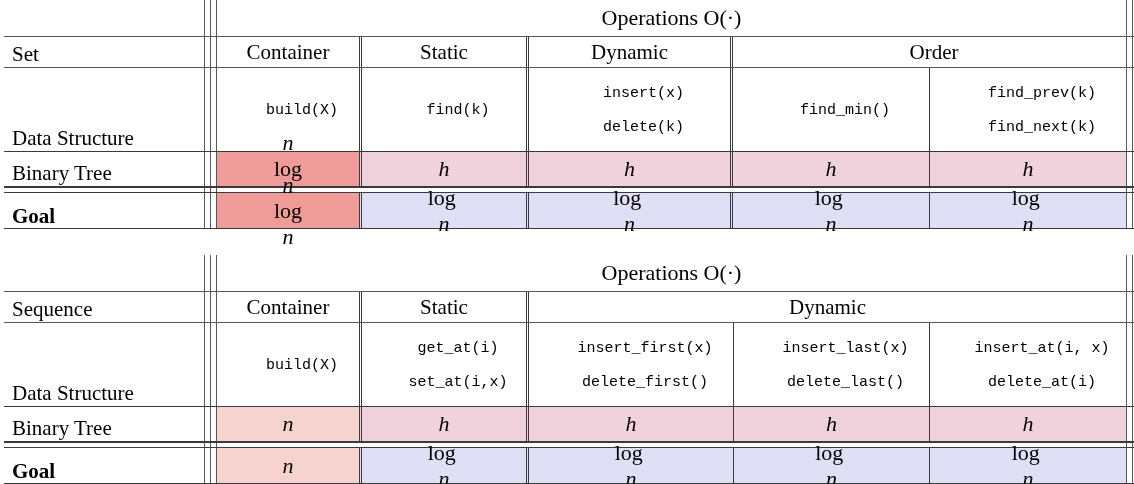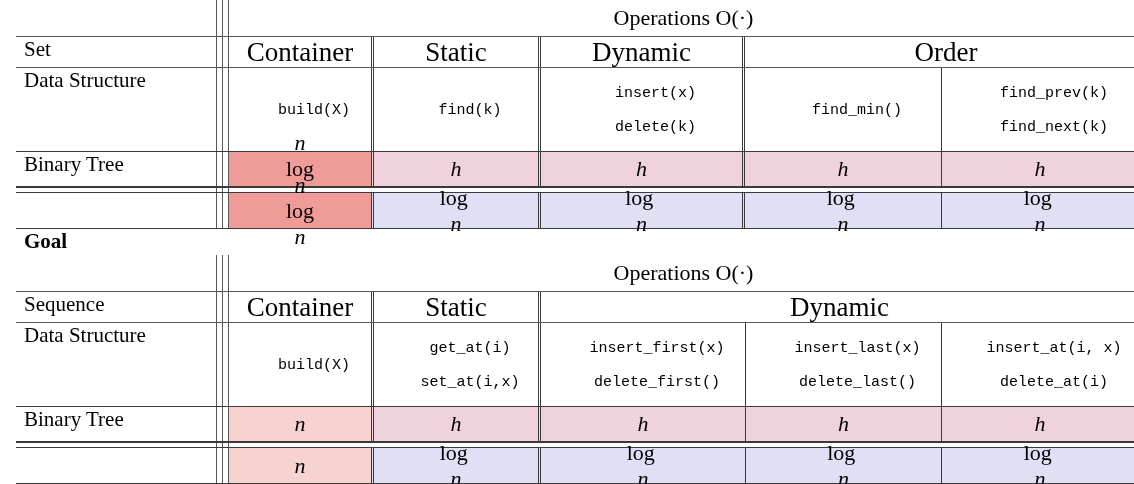--- a/index.html
+++ b/index.html
@@ -17,42 +17,42 @@
 
   .page {
     position: relative;
     width: 1134px;
     height: 484px;
   }
 
   
   .ds-table {
     position: absolute;
-    left: 16px;
+    left: 4px;
     width: 970px;
     border-collapse: separate;
     border-spacing: 0;
   }
   .ds-table.t1 { top: 0; }
   .ds-table.t2 { top: 255px; }
 
   .row {
     display: flex;
     width: 1134px;
     box-sizing: border-box;
   }
 
   
   .lbl {
     box-sizing: border-box;
     width: 199px;
     flex: 0 0 199px;
     display: flex;
     flex-direction: column;
-    justify-content: flex-start;
+    justify-content: flex-end;
     padding-left: 8px;
     font-size: 21px;
     line-height: 25px;
   }
   .lbl.bold { font-weight: bold; margin-top: 36px; }
 
   
   .vsep {
     flex: 0 0 14px;
     width: 14px;
@@ -130,21 +130,21 @@
     align-items: center;
     justify-content: center;
     font-size: 22px;
   }
 
   .row-group {
     height: 32px;
     border-top: 1px solid #585858;
     border-bottom: 1px solid #585858;
   }
-  .row-group .cell { font-size: 27px; }
+  .row-group .cell { font-size: 21px; }
 
   .row-ops .lbl, .row-group .lbl { border: none; }
 
   .row-meth {
     height: 83px;
   }
   .row-meth .cell {
     font-family: "Liberation Mono", "DejaVu Sans Mono", monospace;
     font-size: 15px;
     line-height: 34px;

